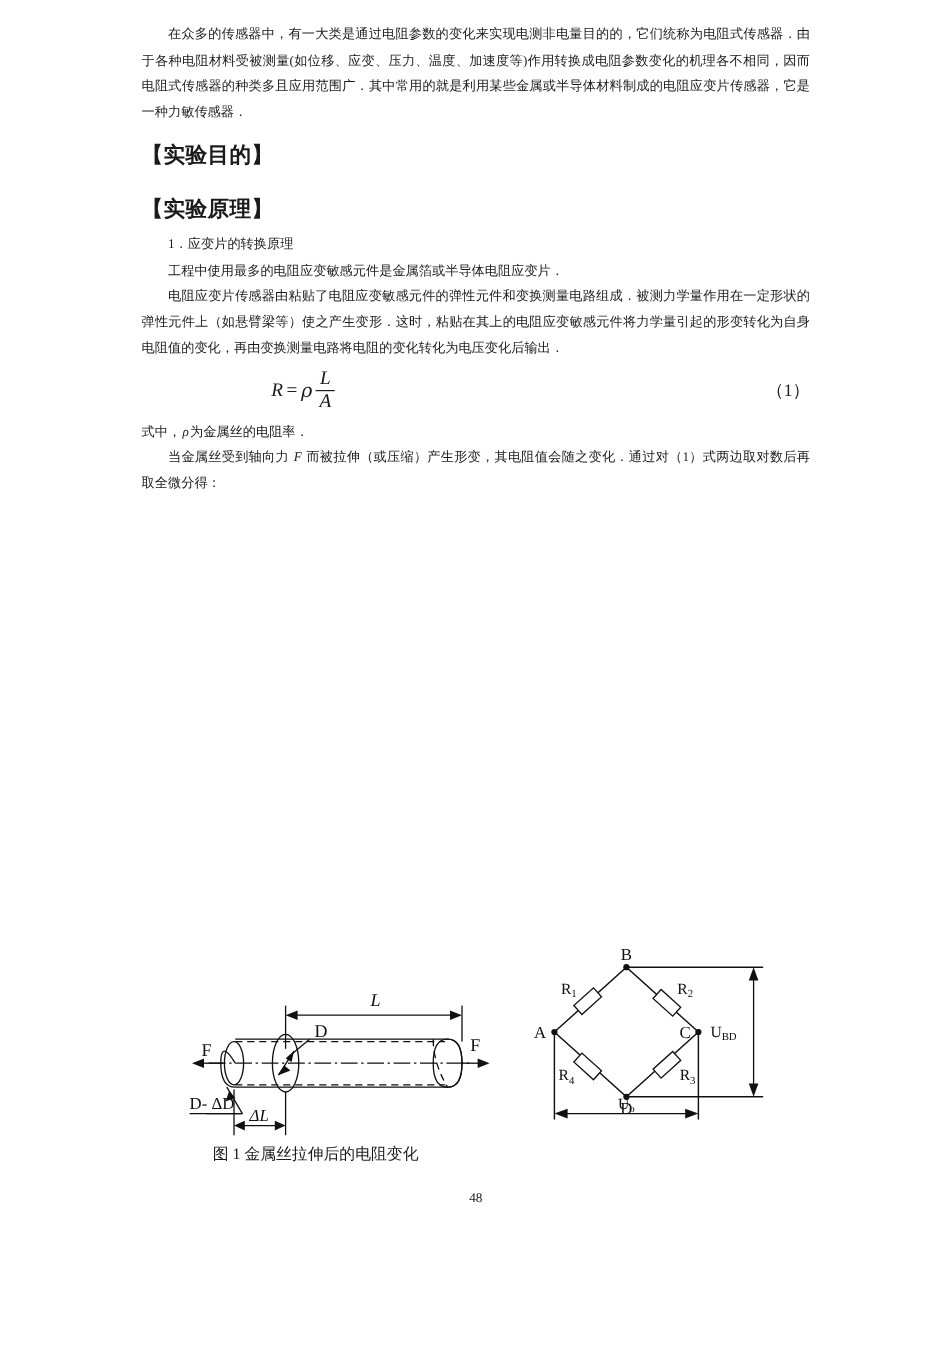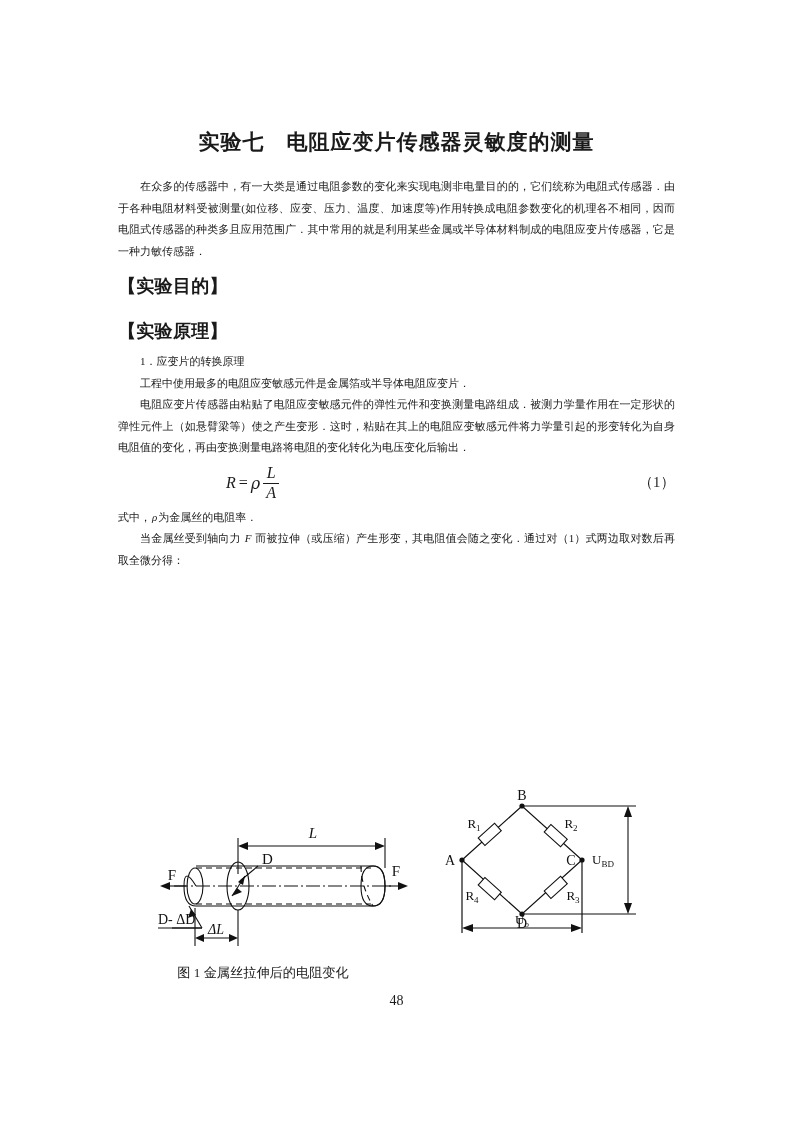--- a/index.html
+++ b/index.html
@@ -141,46 +141,45 @@
   }
   #fig1 { left: 40px;  width: 250px; }
   #fig2 { left: 322px; width: 220px; }
 
   .fig-caption {
     position: absolute;
     font-size: 13.2px;
     white-space: nowrap;
     text-align: center;
   }
-  #cap1 { left: 0px;   top: 176px; width: 290px; }
+  #cap1 { left: 0px;   top: 165px; width: 290px; }
   #cap2 { left: 300px; top: 172px; width: 240px; }
 
   .page-number {
     position: absolute;
     left: 0;
     top: 993px;
     width: 793px;
     text-align: center;
-    font-size: 14px;
+    font-size: 11px;
   }
 
   svg { display: block; overflow: visible; }
   svg text {
     font-family: "Liberation Serif", "DejaVu Serif", serif;
     fill: #111;
   }
 </style>
 </head>
 <body>
 
 <div class="page">
 
   <div class="content">
 
-    <div class="doc-title">实验七　电阻应变片传感器灵敏度的测量</div>
 
     <div class="gap-lg"></div>
 
     <p class="body-para">在众多的传感器中，有一大类是通过电阻参数的变化来实现电测非电量目的的，它们统称为电阻式传感器．由于各种电阻材料受被测量(如位移、应变、压力、温度、加速度等)作用转换成电阻参数变化的机理各不相同，因而电阻式传感器的种类多且应用范围广．其中常用的就是利用某些金属或半导体材料制成的电阻应变片传感器，它是一种力敏传感器．</p>
 
     <div class="gap-md"></div>
 
     <div class="section-head">【实验目的】</div>
 
     <div class="gap-sm"></div>

